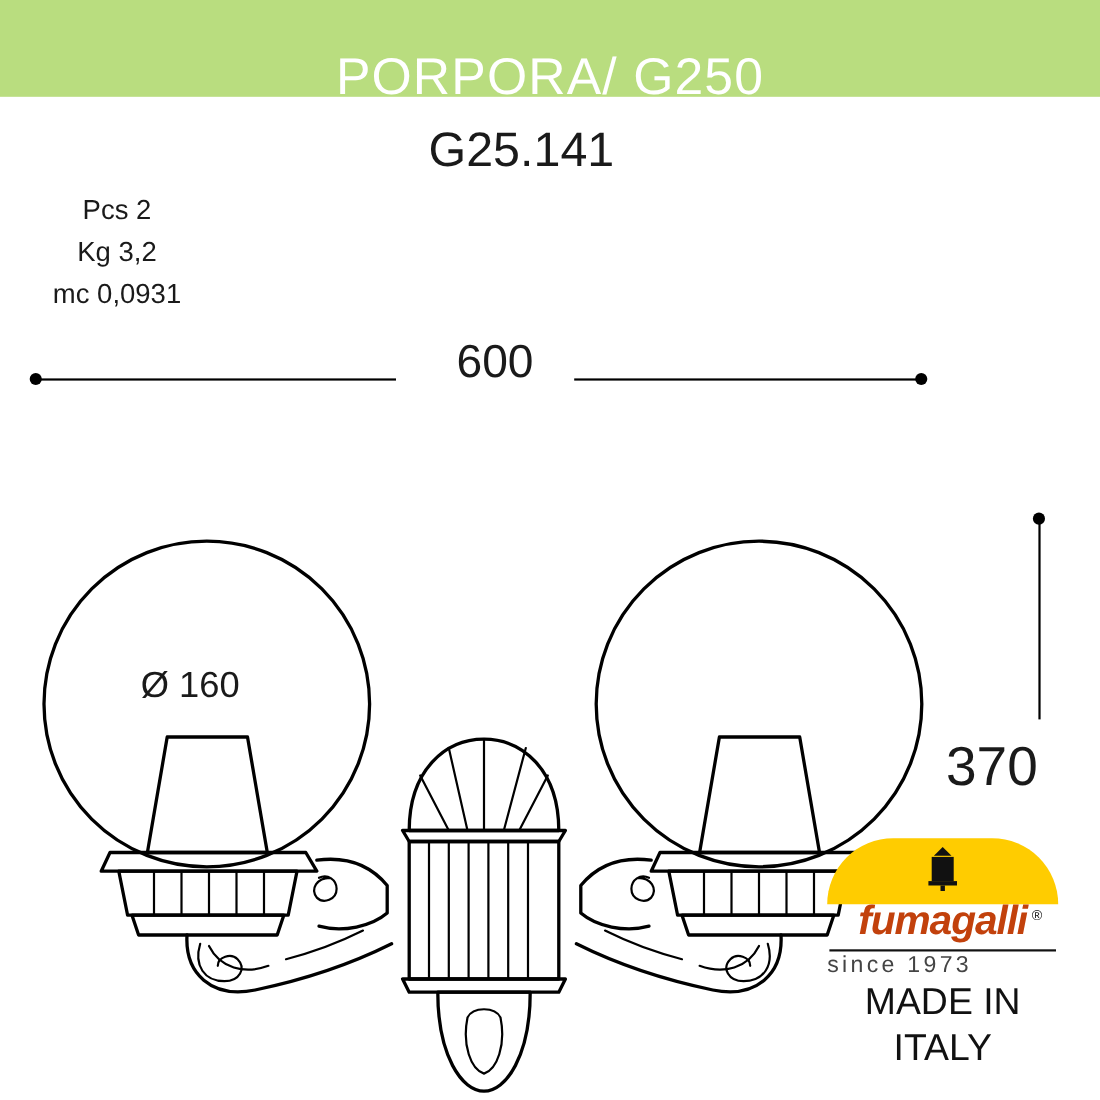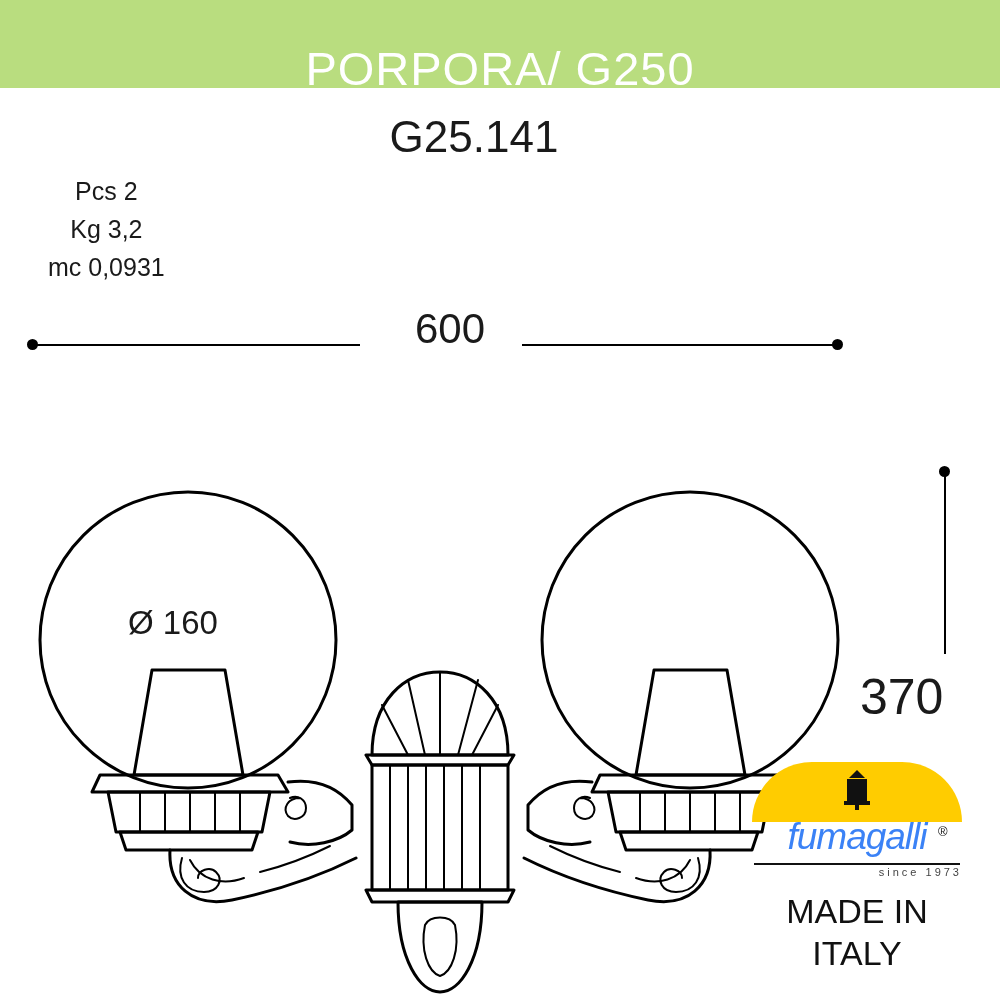--- a/index.html
+++ b/index.html
@@ -135,43 +135,43 @@
     position: absolute;
     left: 89px; top: 6px;
     width: 32px; height: 44px;
   }
   .logo-word {
     position: absolute;
     left: 0; top: 54px;
     width: 210px;
     text-align: center;
     font-size: 37px;
-    font-weight: normal;
+    font-weight: bold;
     font-style: italic;
-    color: #3b82f6;
+    color: #c2410c;
     letter-spacing: -1px;
   }
   .logo-reg {
     position: absolute;
     left: 186px; top: 62px;
     font-size: 13px;
     color: #111111;
   }
   .logo-rule {
     position: absolute;
     left: 2px; top: 101px;
     width: 206px; height: 2px;
     background: #111111;
   }
   .logo-since {
     position: absolute;
     left: 0; top: 104px;
     width: 210px;
-    text-align: right;
-    font-size: 11px;
+    text-align: left;
+    font-size: 21px;
     color: #444444;
     letter-spacing: 3px;
   }
   .logo-made {
     position: absolute;
     left: 0; top: 128px;
     width: 210px;
     text-align: center;
     font-size: 34px;
     font-weight: normal;

